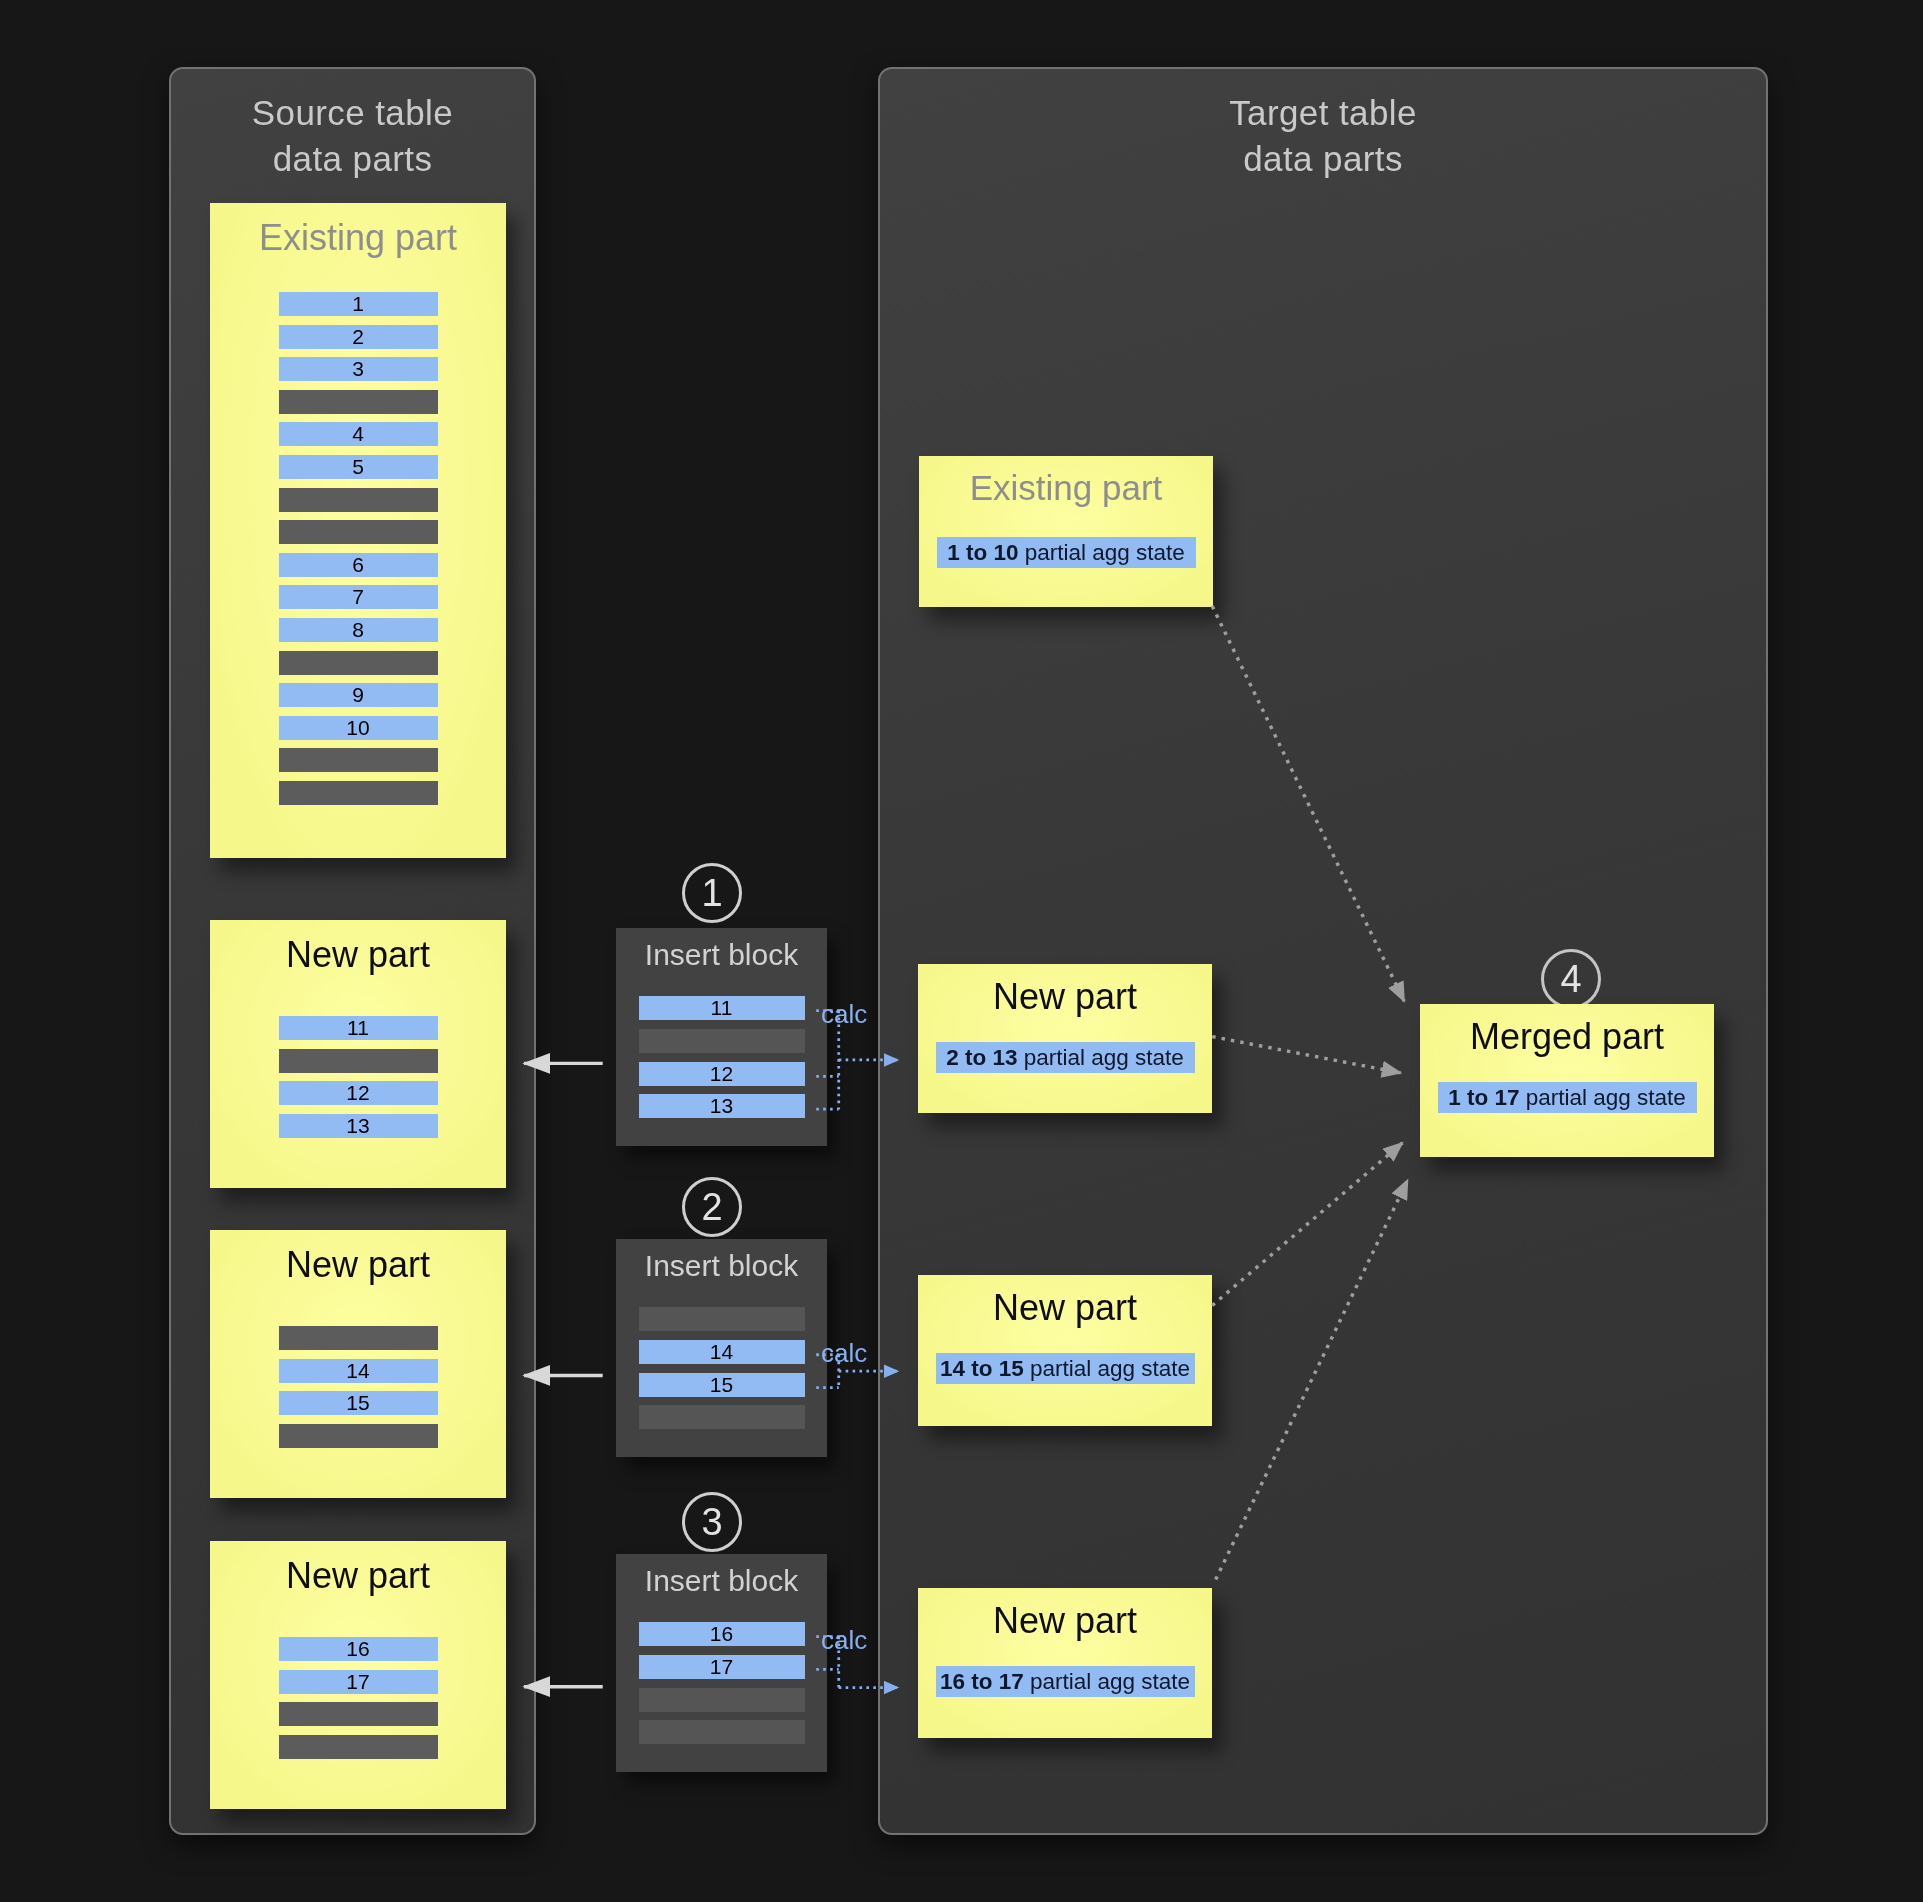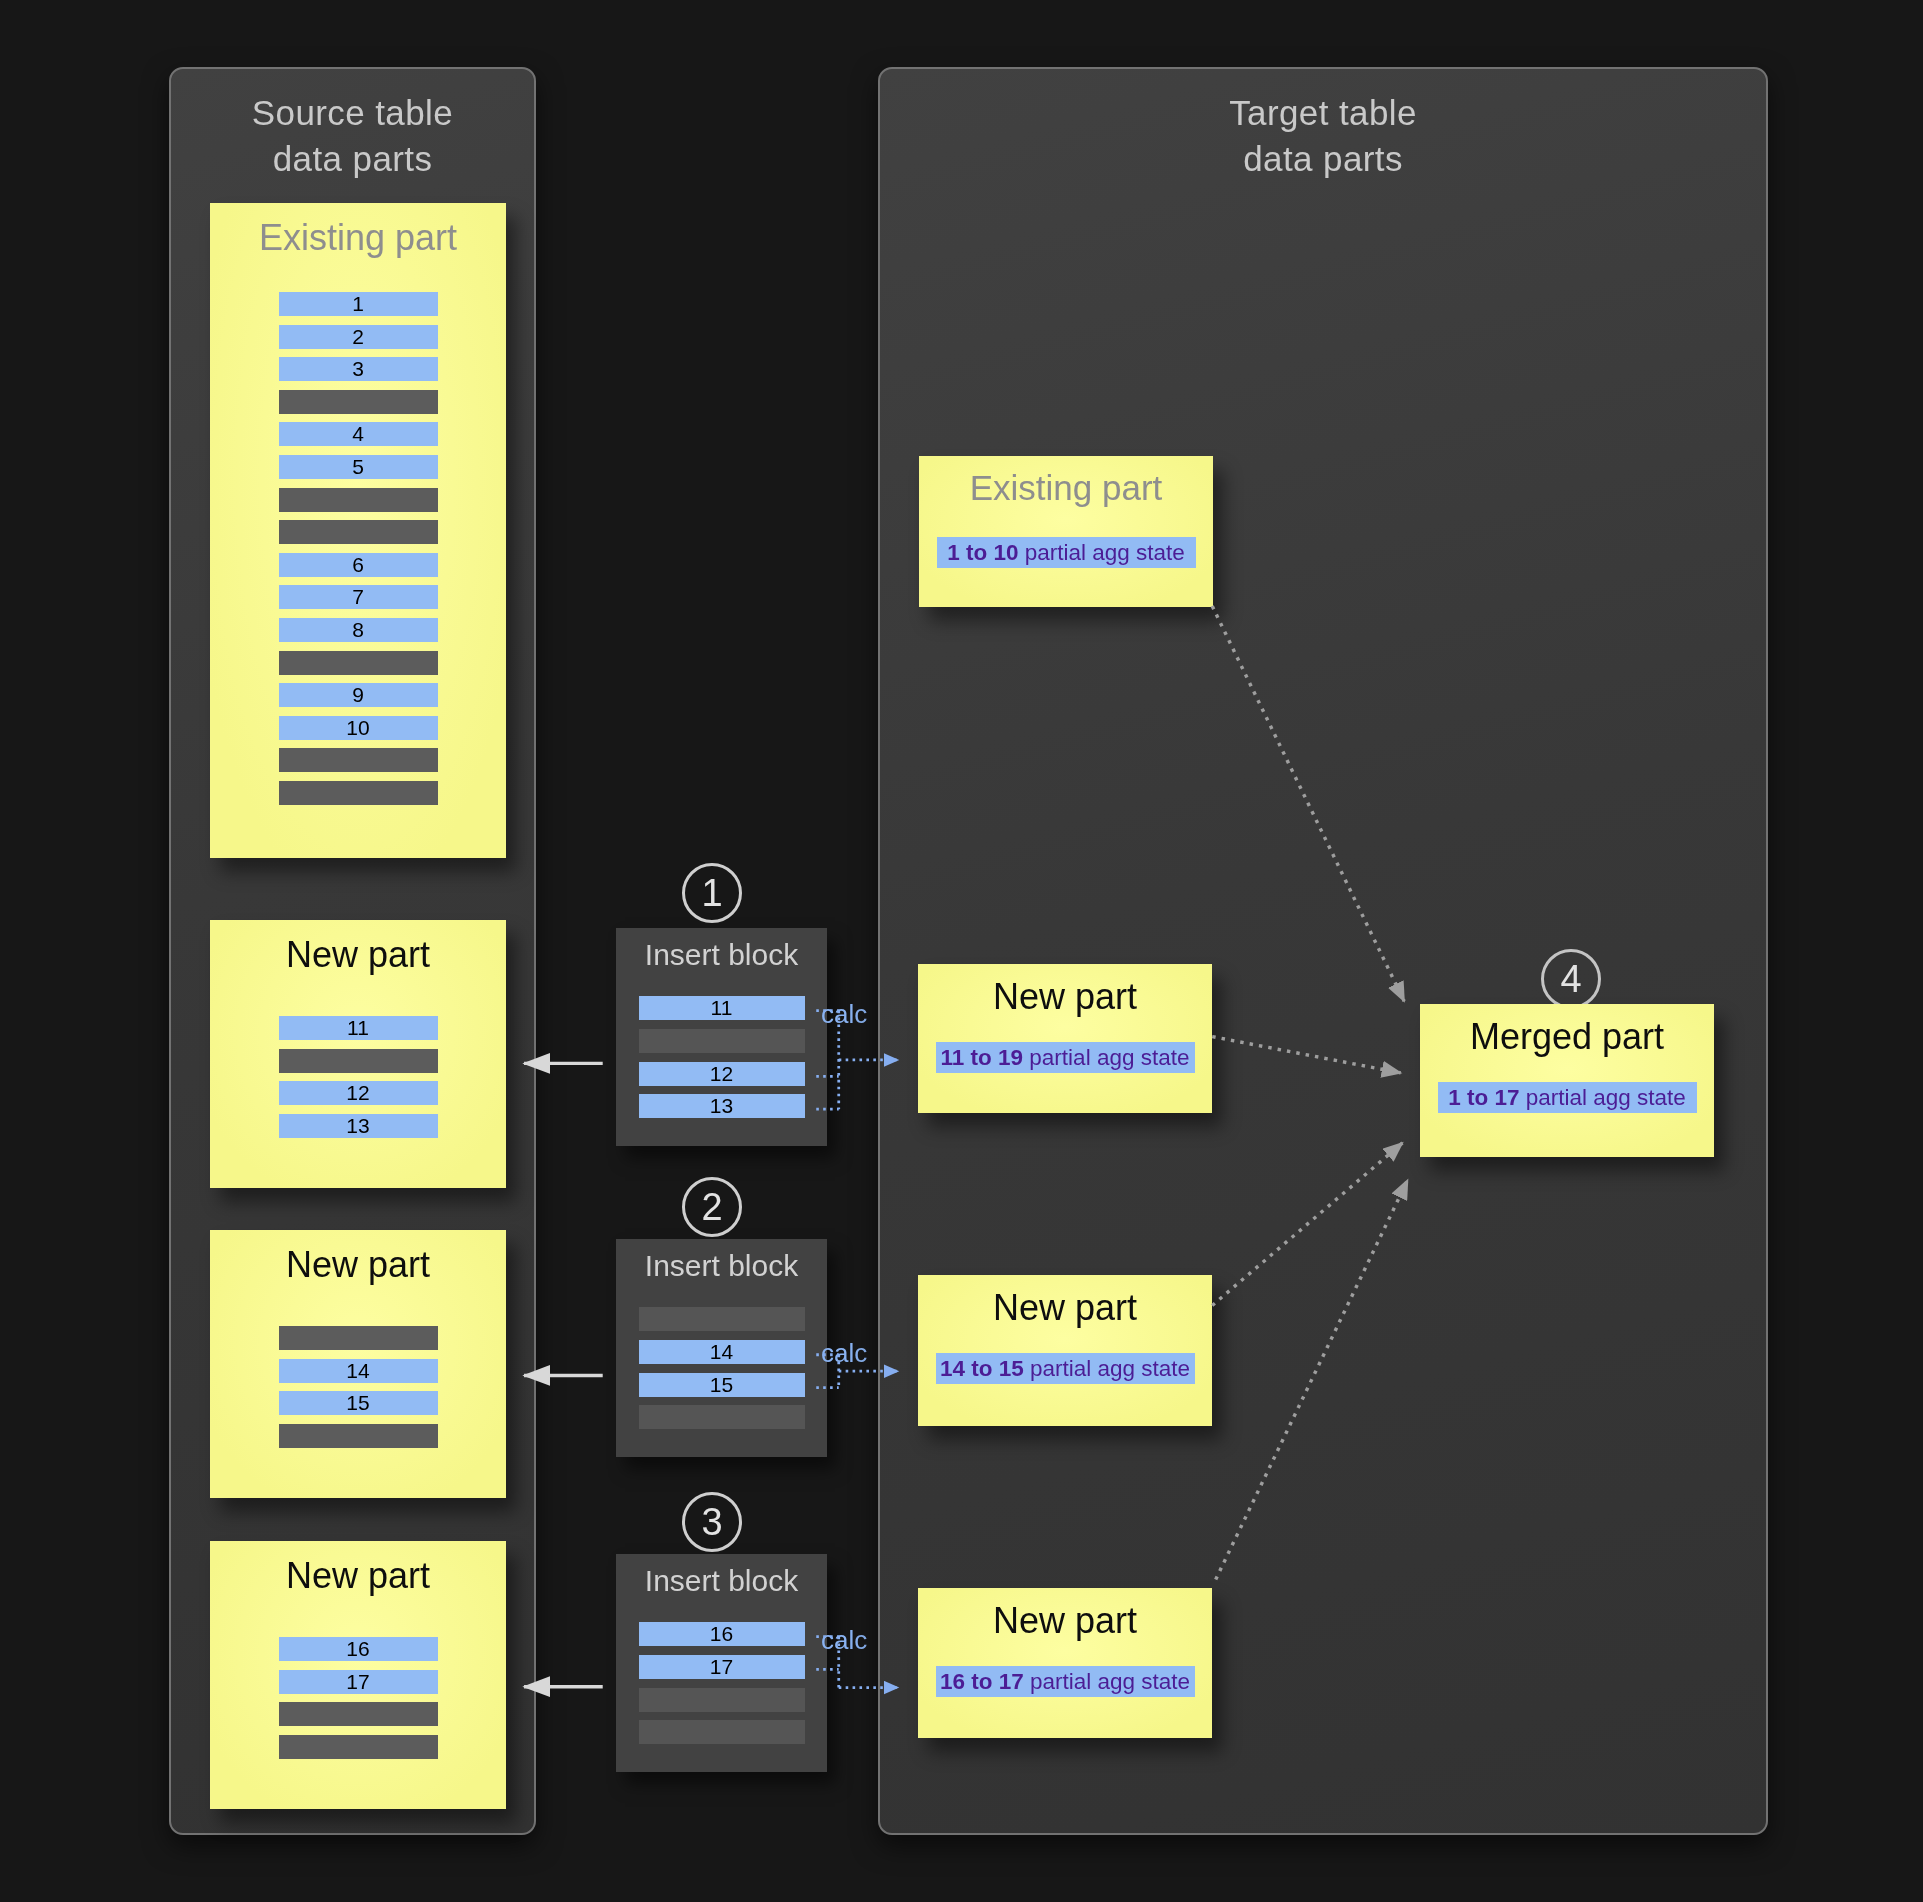--- a/index.html
+++ b/index.html
@@ -55,21 +55,21 @@
     display:flex;align-items:center;justify-content:center;
     font-size:38px;font-weight:300;
   }
   .calc-label{
     position:absolute;color:var(--calc-blue,#8ab3f2);font-size:26px;margin-top:27px;
   }
   .agg-part .agg-bar{
     margin:29px auto 0;width:259px;height:31px;
     background:var(--row-blue,#92bbf4);
     display:flex;align-items:center;justify-content:center;
-    white-space:pre;font-size:22.5px;color:#4c1d95;
+    white-space:pre;font-size:22.5px;color:#0f172a;
   }
   .agg-bar b{font-weight:bold;}
   svg.arrows{position:absolute;left:0;top:0;pointer-events:none;}
 </style>
 </head>
 <body>
 
 <div class="panel" id="source-panel" style="left:169px;top:67px;width:363px;height:1764px;">
   <div class="panel-title">
     <div>Source table</div>
@@ -180,21 +180,21 @@
   <div class="part agg-part" style="left:39px;top:387px;width:294px;height:151px;">
     <div class="part-title gray" style="font-size:35px;padding-top:12px;">Existing part</div>
     <div class="agg-bar">
       <b>1 to 10</b><span> partial agg state</span>
     </div>
   </div>
 
   <div class="part agg-part" style="left:38px;top:895px;width:294px;height:149px;">
     <div class="part-title black" style="padding-top:12px;">New part</div>
     <div class="agg-bar" style="margin-top:24px;">
-      <b>11 to 19</b><span> partial agg state</span>
+      <b>2 to 13</b><span> partial agg state</span>
     </div>
   </div>
 
   <div class="part agg-part" style="left:38px;top:1206px;width:294px;height:151px;">
     <div class="part-title black" style="padding-top:12px;">New part</div>
     <div class="agg-bar" style="margin-top:24px;">
       <b>14 to 15</b><span> partial agg state</span>
     </div>
   </div>
 

